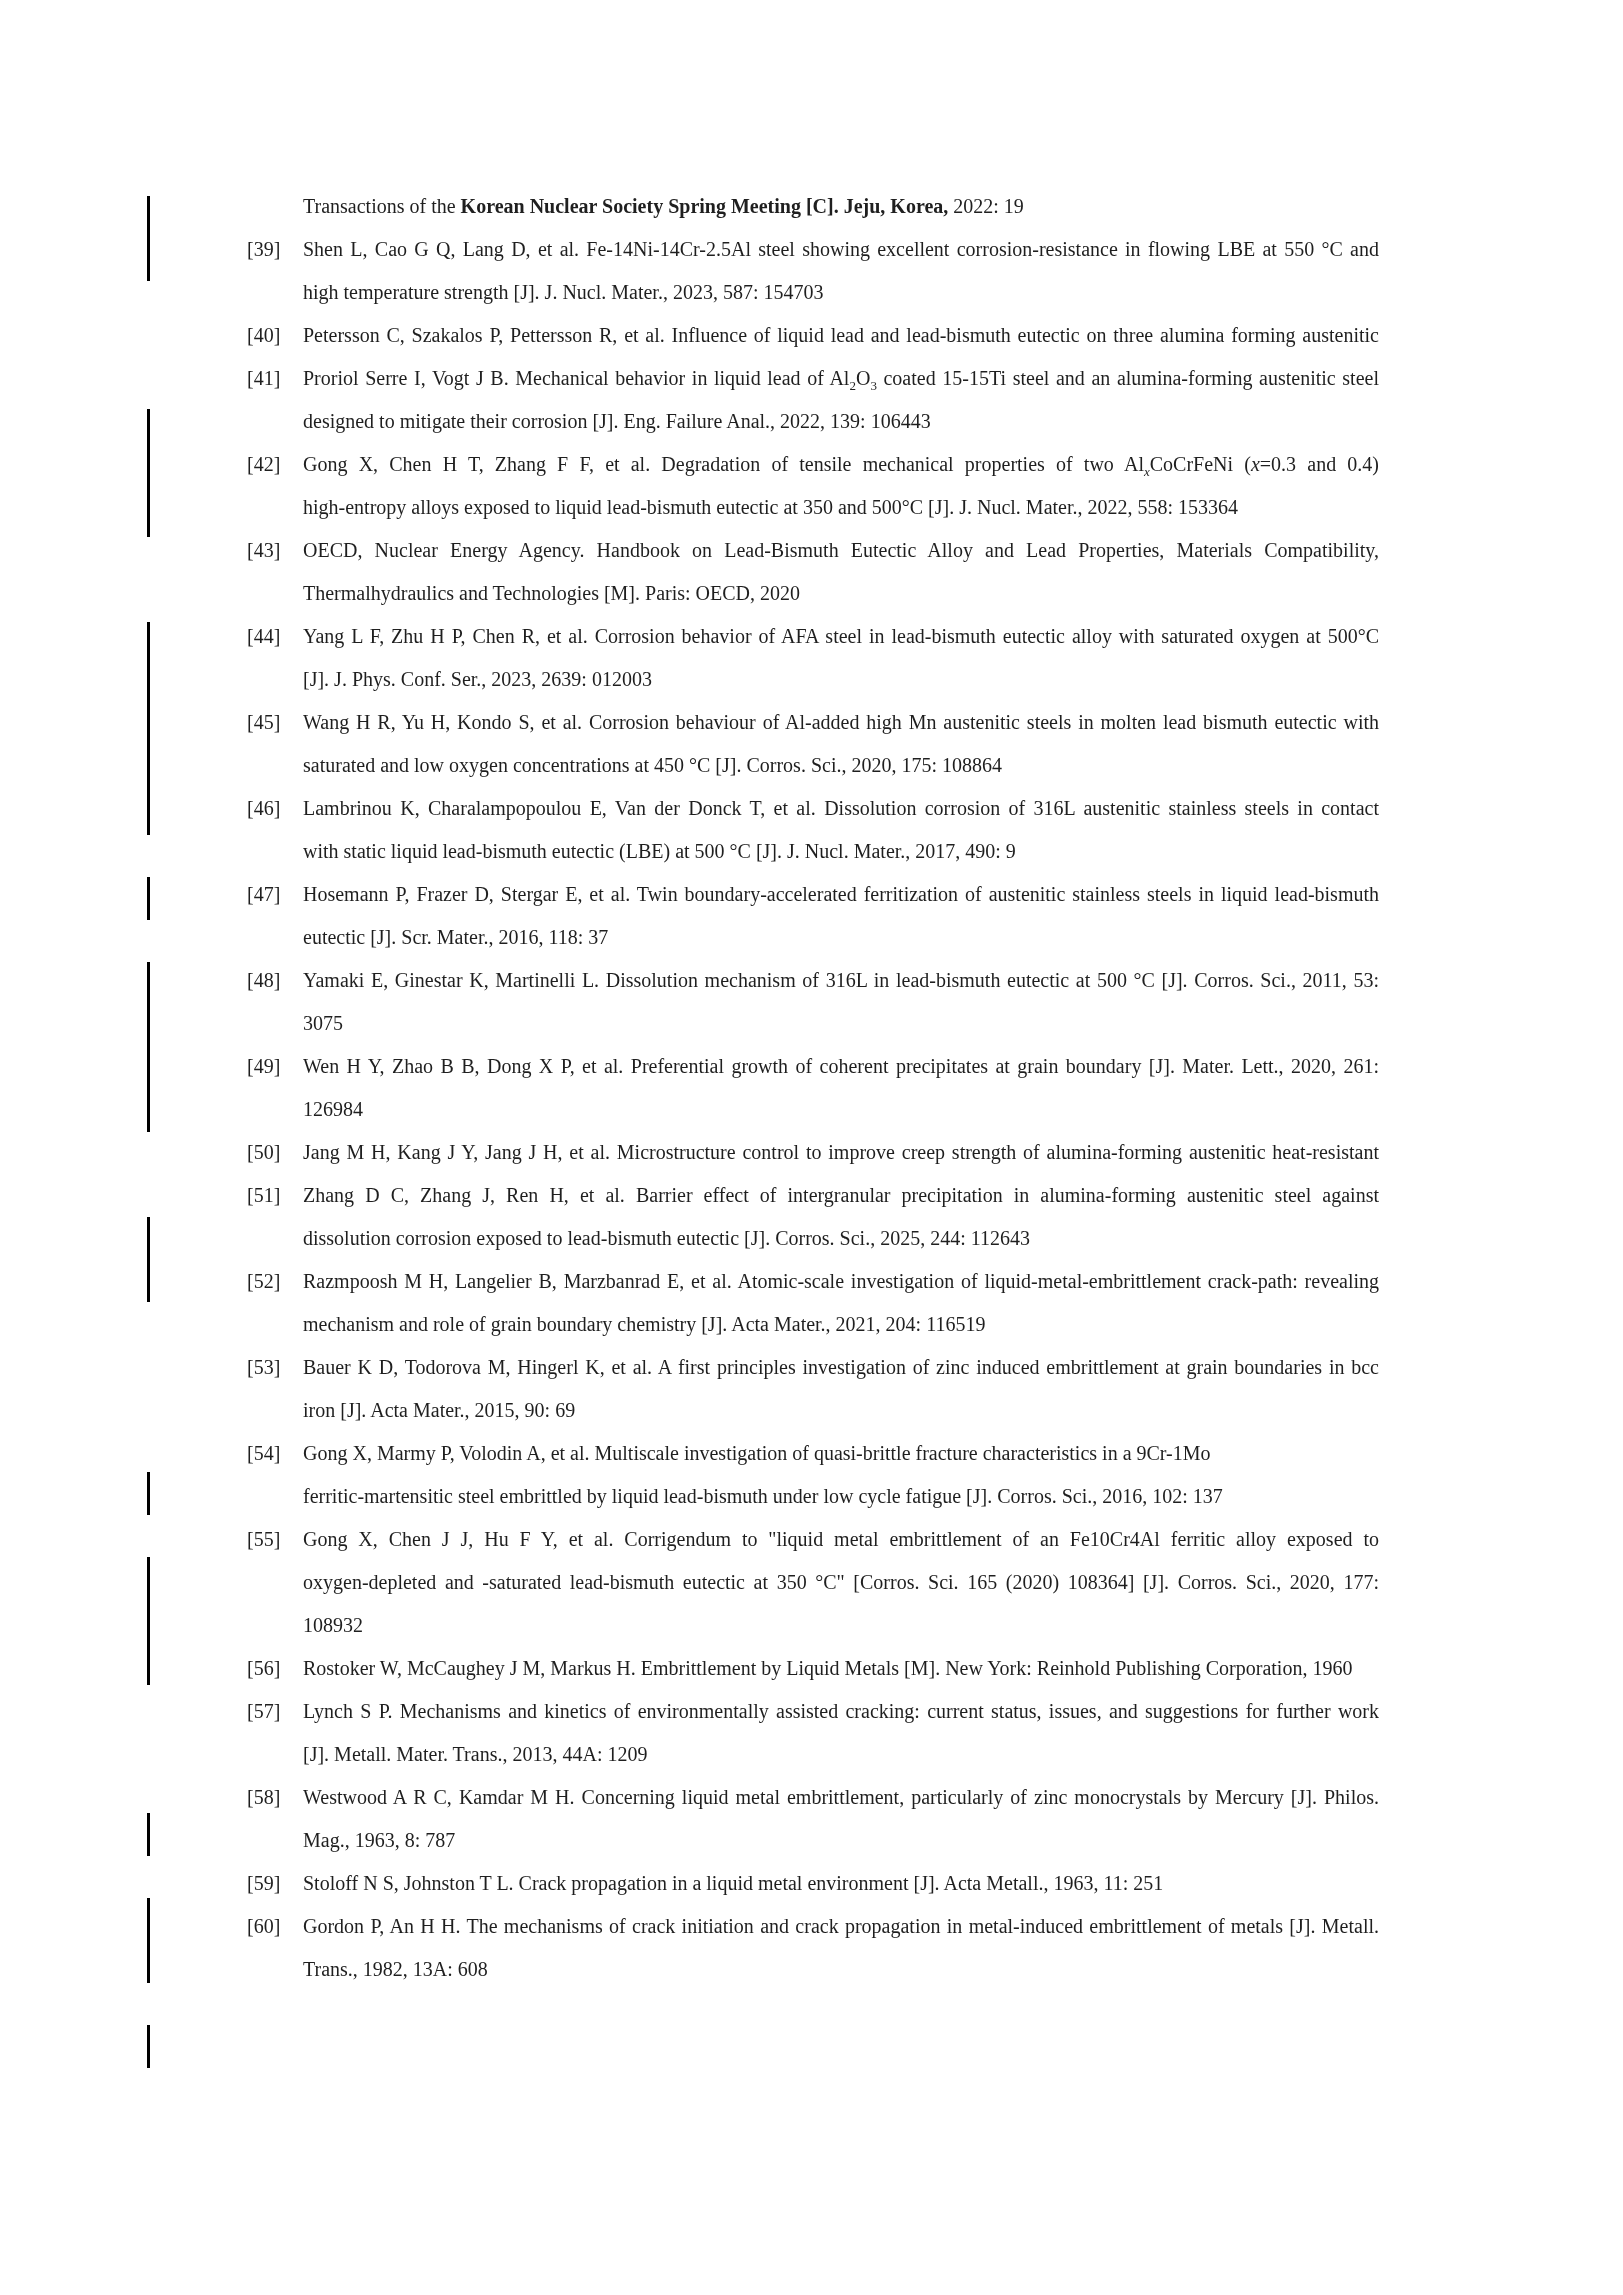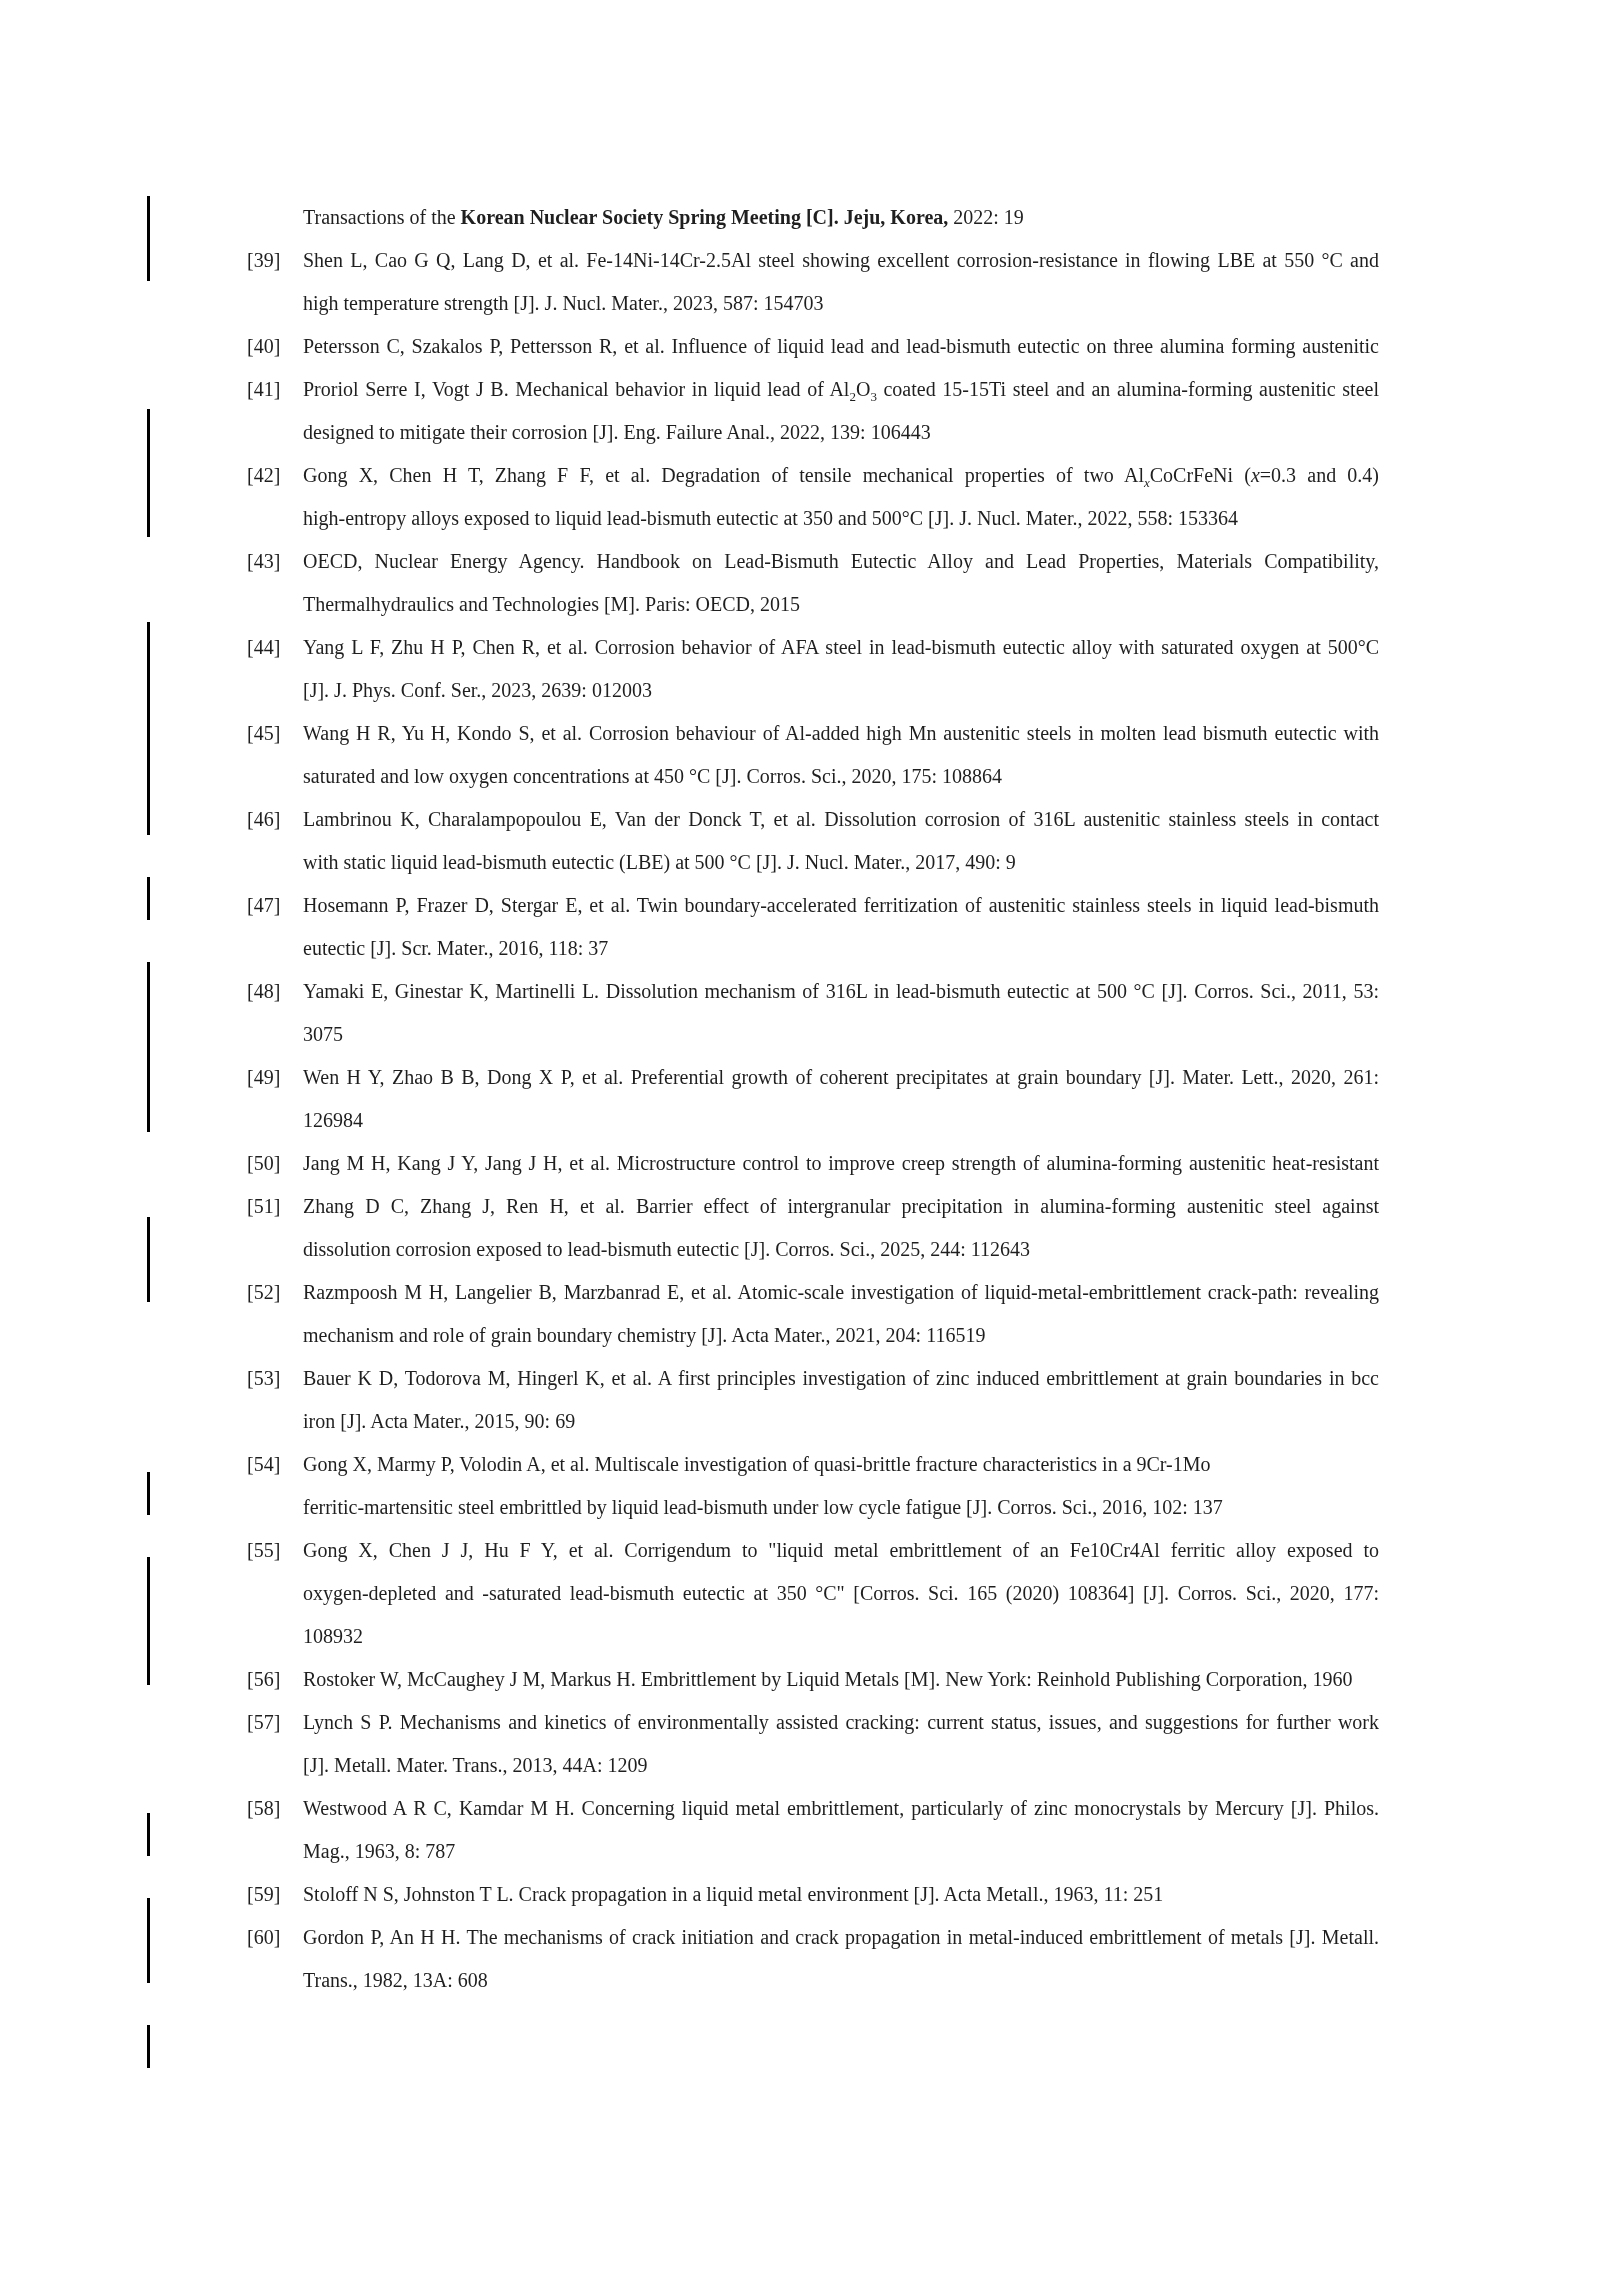--- a/index.html
+++ b/index.html
@@ -7,21 +7,21 @@
     position:relative;
     width:1623px; height:2295px;
     background:#ffffff;
     font-family:"Liberation Serif","DejaVu Serif",serif;
     font-size:20px;
     color:#1f1f1f;
     overflow:hidden;
   }
   #refs {
     position:absolute;
-    left:247px; top:196px;
+    left:247px; top:185px;
     width:1132px;
   }
   .ref { position:relative; padding-left:56px; }
   .num {
     position:absolute; left:0; top:0;
     height:43px; line-height:43px;
     white-space:nowrap;
   }
   .line { height:43px; line-height:43px; }
   .line.fill { text-align:justify; text-align-last:justify; }
@@ -56,21 +56,21 @@
         <div class="line">designed to mitigate their corrosion [J]. Eng. Failure Anal., 2022, 139: 106443</div>
       </div>
       <div class="ref">
         <span class="num">[42]</span>
         <div class="line fill">Gong X, Chen H T, Zhang F F, et al. Degradation of tensile mechanical properties of two Al<sub><i>x</i></sub>CoCrFeNi (<i>x</i>=0.3 and 0.4)</div>
         <div class="line">high-entropy alloys exposed to liquid lead-bismuth eutectic at 350 and 500°C [J]. J. Nucl. Mater., 2022, 558: 153364</div>
       </div>
       <div class="ref">
         <span class="num">[43]</span>
         <div class="line fill">OECD, Nuclear Energy Agency. Handbook on Lead-Bismuth Eutectic Alloy and Lead Properties, Materials Compatibility,</div>
-        <div class="line">Thermalhydraulics and Technologies [M]. Paris: OECD, 2015</div>
+        <div class="line">Thermalhydraulics and Technologies [M]. Paris: OECD, 2020</div>
       </div>
       <div class="ref">
         <span class="num">[44]</span>
         <div class="line fill">Yang L F, Zhu H P, Chen R, et al. Corrosion behavior of AFA steel in lead-bismuth eutectic alloy with saturated oxygen at 500°C</div>
         <div class="line">[J]. J. Phys. Conf. Ser., 2023, 2639: 012003</div>
       </div>
       <div class="ref">
         <span class="num">[45]</span>
         <div class="line fill">Wang H R, Yu H, Kondo S, et al. Corrosion behaviour of Al-added high Mn austenitic steels in molten lead bismuth eutectic with</div>
         <div class="line">saturated and low oxygen concentrations at 450 °C [J]. Corros. Sci., 2020, 175: 108864</div>

